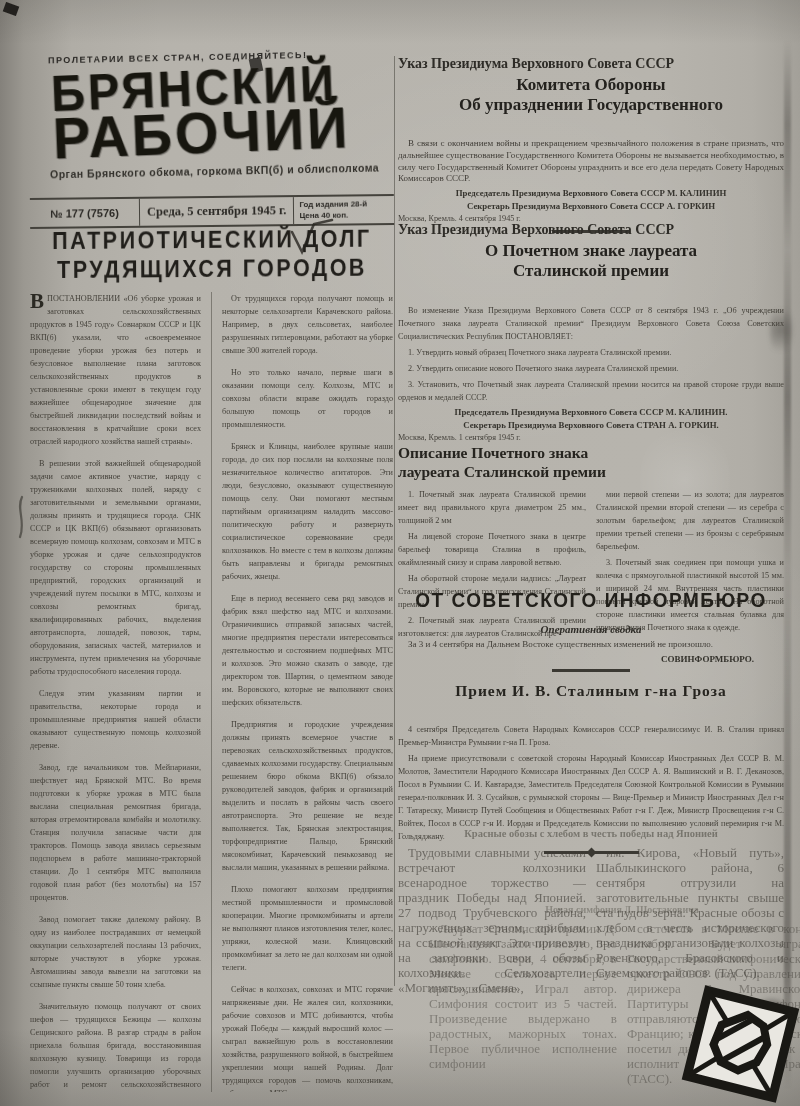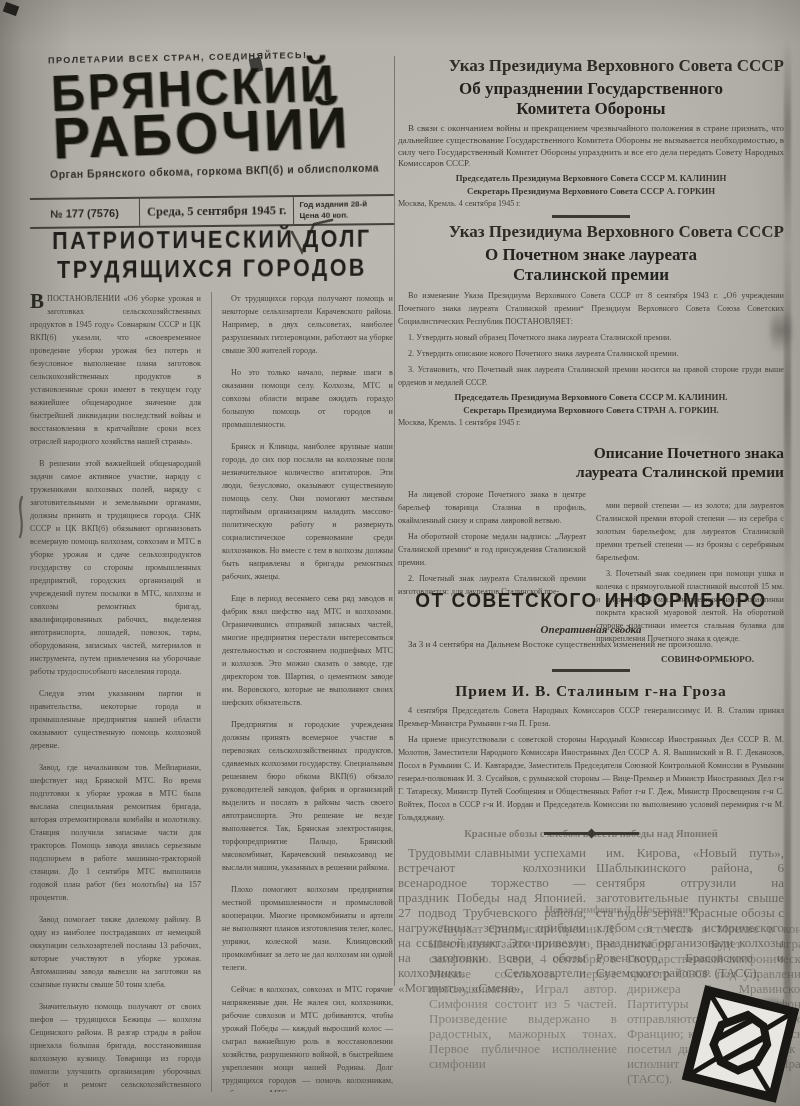--- a/index.html
+++ b/index.html
@@ -53,31 +53,31 @@
   .para{margin:0 0 9px;font-size:8.2px;line-height:13px;text-align:justify;text-indent:9px;
     color:#44413a;filter:blur(.34px);}
   .dropcap p:first-child{text-indent:0;}
   .dropcap p:first-child::first-letter{font-size:21px;font-weight:bold;float:left;
     line-height:16px;padding:1px 3px 0 0;color:#2b2923;}
 
   
   .rright{position:absolute;left:398px;top:56px;width:386px;height:1000px;}
   .vrule-main{position:absolute;left:394px;top:56px;width:1px;height:930px;background:rgba(70,68,60,.55);}
   .sec{position:absolute;left:0;width:386px;}
-  .kicker{text-align:right;font-weight:bold;font-size:17px;color:#2e2c27;filter:blur(.3px);}
+  .kicker{text-align:left;font-weight:bold;font-size:14px;color:#2e2c27;filter:blur(.3px);}
   .h-decree{text-align:center;font-weight:bold;font-size:17px;line-height:1.18;color:#242степ220;
     color:#24221e;margin-top:3px;filter:blur(.28px);}
-  .rbody{font-size:9px;line-height:11.8px;text-align:justify;color:#403d37;margin-top:4px;filter:blur(.33px);}
+  .rbody{font-size:9px;line-height:11.8px;text-align:justify;color:#403d37;margin-top:23px;filter:blur(.33px);}
   .rbody p{margin:0 0 3px;text-indent:10px;}
   .sig{text-align:center;font-weight:bold;font-size:8.8px;color:#36342e;margin-top:3px;filter:blur(.3px);}
   .place-date{font-size:8.2px;color:#45423c;margin-top:3px;filter:blur(.35px);}
   .divider-bar{width:78px;height:3px;background:#3b3933;margin:7px auto 0;filter:blur(.3px);}
   .divider-dash{width:95px;height:2.5px;background:#3b3933;margin:8px auto 0;position:relative;filter:blur(.3px);}
   .divider-dash::after{content:"";position:absolute;left:44px;top:-2px;width:7px;height:7px;background:#3b3933;transform:rotate(45deg);}
-  .h-desc{text-align:right;font-weight:bold;font-size:15.5px;line-height:1.22;color:#26241f;filter:blur(.28px);}
+  .h-desc{text-align:left;font-weight:bold;font-size:15.5px;line-height:1.22;color:#26241f;filter:blur(.28px);}
   .twocol{display:flex;gap:10px;margin-top:6px;}
   .twocol .c{flex:1;overflow:hidden;}
   .small{font-size:8px;line-height:10.8px;}
   .h-inform{text-align:center;font-family:"Liberation Sans",sans-serif;font-weight:bold;
     font-size:19px;letter-spacing:1.5px;color:#22201b;transform:scaleY(1.05);filter:blur(.3px);}
   .sub-italic{text-align:center;font-weight:bold;font-style:italic;font-size:11px;color:#2f2d28;margin-top:11px;filter:blur(.3px);}
   .signoff{text-align:right;font-weight:bold;font-size:9px;color:#33312b;padding-right:30px;margin-top:2px;filter:blur(.3px);}
   .h-reception{text-align:center;font-weight:bold;font-size:15.5px;letter-spacing:1px;color:#26241f;filter:blur(.28px);}
   .h-minor{text-align:center;font-weight:bold;font-size:10.5px;color:#3a382f;opacity:.8;filter:blur(.4px);}
   .faded{opacity:.62;}
@@ -154,22 +154,22 @@
           <p class="para">Сейчас в колхозах, совхозах и МТС горячие напряженные дни. Не жалея сил, колхозники, рабочие совхозов и МТС добиваются, чтобы урожай Победы — каждый выросший колос — сыграл важнейшую роль в восстановлении хозяйства, разрушенного войной, в быстрейшем укреплении мощи нашей Родины. Долг трудящихся городов — помочь колхозникам, работникам МТС и совхозов, специалистам сельского хозяйства.</p>
         </div>
     </div>
   </div>
 
   <div class="rright">
 
     <div class="sec" style="top:0;">
       <div class="kicker">Указ Президиума Верховного Совета СССР</div>
       <div class="h-decree">
+        <div>Комитета Обороны</div>
         <div>Об упразднении Государственного</div>
-        <div>Комитета Обороны</div>
       </div>
       <div class="rbody">
           <p>В связи с окончанием войны и прекращением чрезвычайного положения в стране признать, что дальнейшее существование Государственного Комитета Обороны не вызывается необходимостью, в силу чего Государственный Комитет Обороны упразднить и все его дела передать Совету Народных Комиссаров СССР.</p>
         </div>
       <div class="sig">Председатель Президиума Верховного Совета СССР М. КАЛИНИН</div>
       <div class="sig">Секретарь Президиума Верховного Совета СССР А. ГОРКИН</div>
       <div class="place-date">Москва, Кремль. 4 сентября 1945 г.</div>
       <div class="divider-bar"></div>
     </div>
 
@@ -190,25 +190,26 @@
       <div class="place-date">Москва, Кремль. 1 сентября 1945 г.</div>
     </div>
 
     <div class="sec" style="top:388px;">
       <div class="h-desc">
         <div>Описание Почетного знака</div>
         <div>лауреата Сталинской премии</div>
       </div>
       <div class="twocol small">
         <div class="c rbody small" style="margin-top:0;">
+            <p class="para">1. Почетный знак лауреата Сталинской премии имеет вид правильного круга диаметром 25 мм., толщиной 2 мм</p>
             <p class="para">На лицевой стороне Почетного знака в центре барельеф товарища Сталина в профиль, окаймленный снизу и справа лавровой ветвью.</p>
             <p class="para">На оборотной стороне медали надпись: „Лауреат Сталинской премии“ и год присуждения Сталинской премии.</p>
             <p class="para">2. Почетный знак лауреата Сталинской премии изготовляется: для лауреатов Сталинской пре-</p>
           </div>
-        <div class="c rbody small" style="margin-top:11px;">
+        <div class="c rbody small" style="margin-top:0;">
             <p class="para">мии первой степени — из золота; для лауреатов Сталинской премии второй степени — из серебра с золотым барельефом; для лауреатов Сталинской премии третьей степени — из бронзы с серебряным барельефом.</p>
             <p class="para">3. Почетный знак соединен при помощи ушка и колечка с прямоугольной пластинкой высотой 15 мм. и шириной 24 мм. Внутренняя часть пластинки покрыта красной муаровой лентой. На оборотной стороне пластинки имеется стальная булавка для прикрепления Почетного знака к одежде.</p>
           </div>
       </div>
     </div>
 
     <div class="sec" style="top:534px;">
       <div class="h-inform">ОТ СОВЕТСКОГО ИНФОРМБЮРО</div>
       <div class="sub-italic">Оперативная сводка</div>
       <div class="rbody" style="margin-top:4px;">

